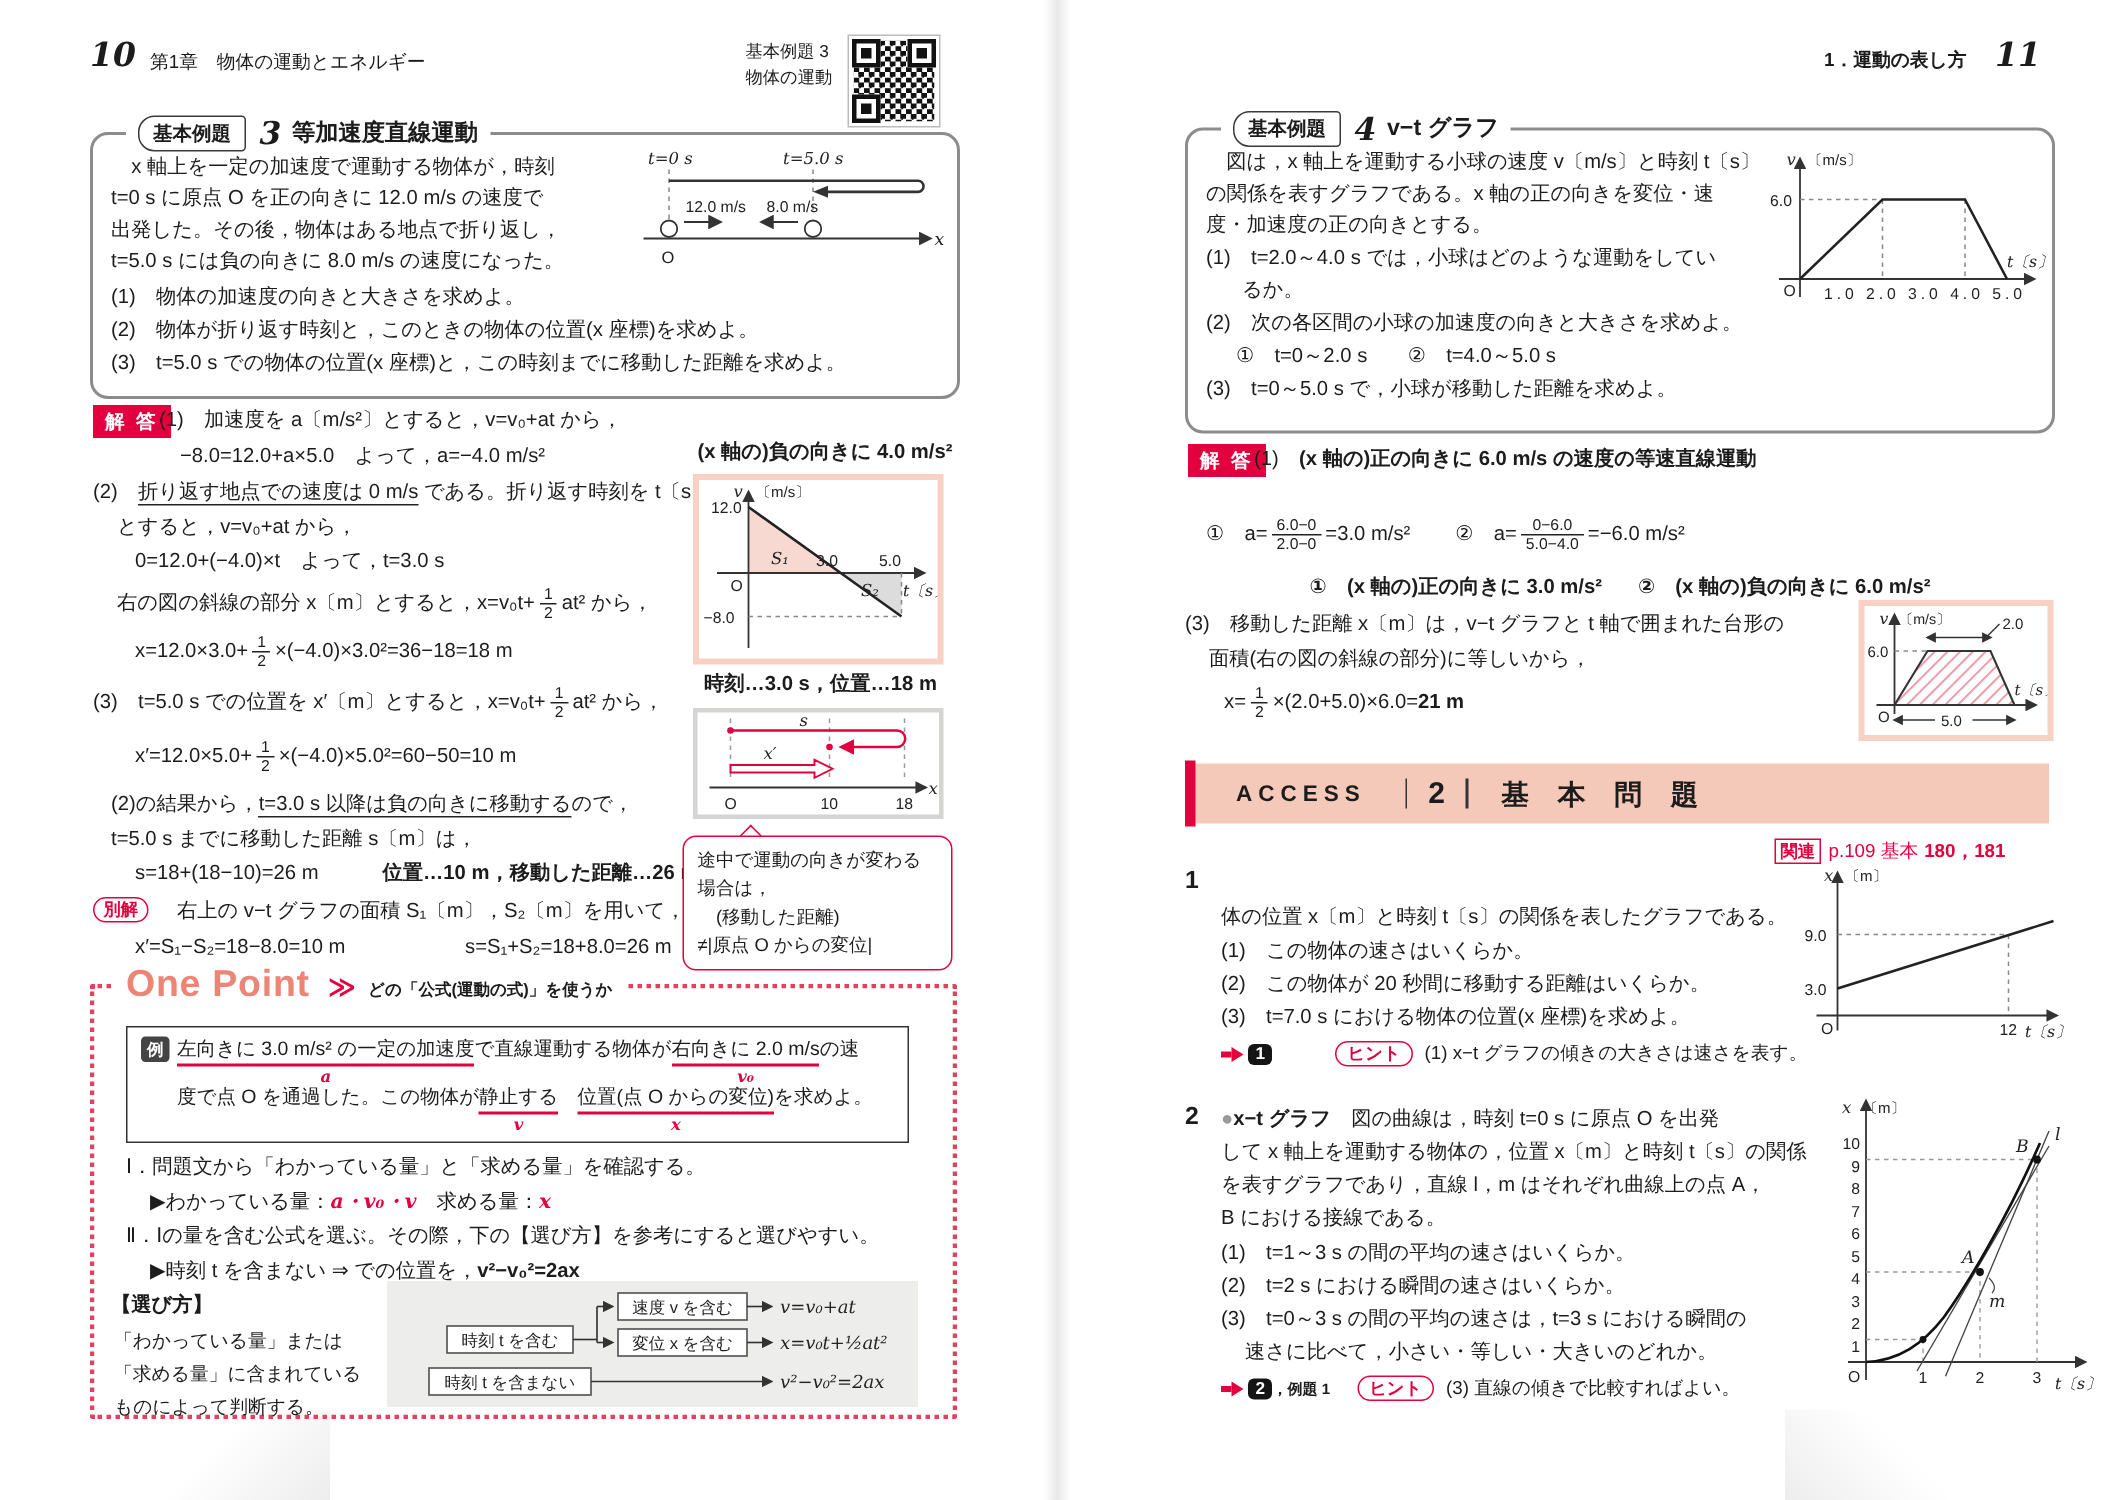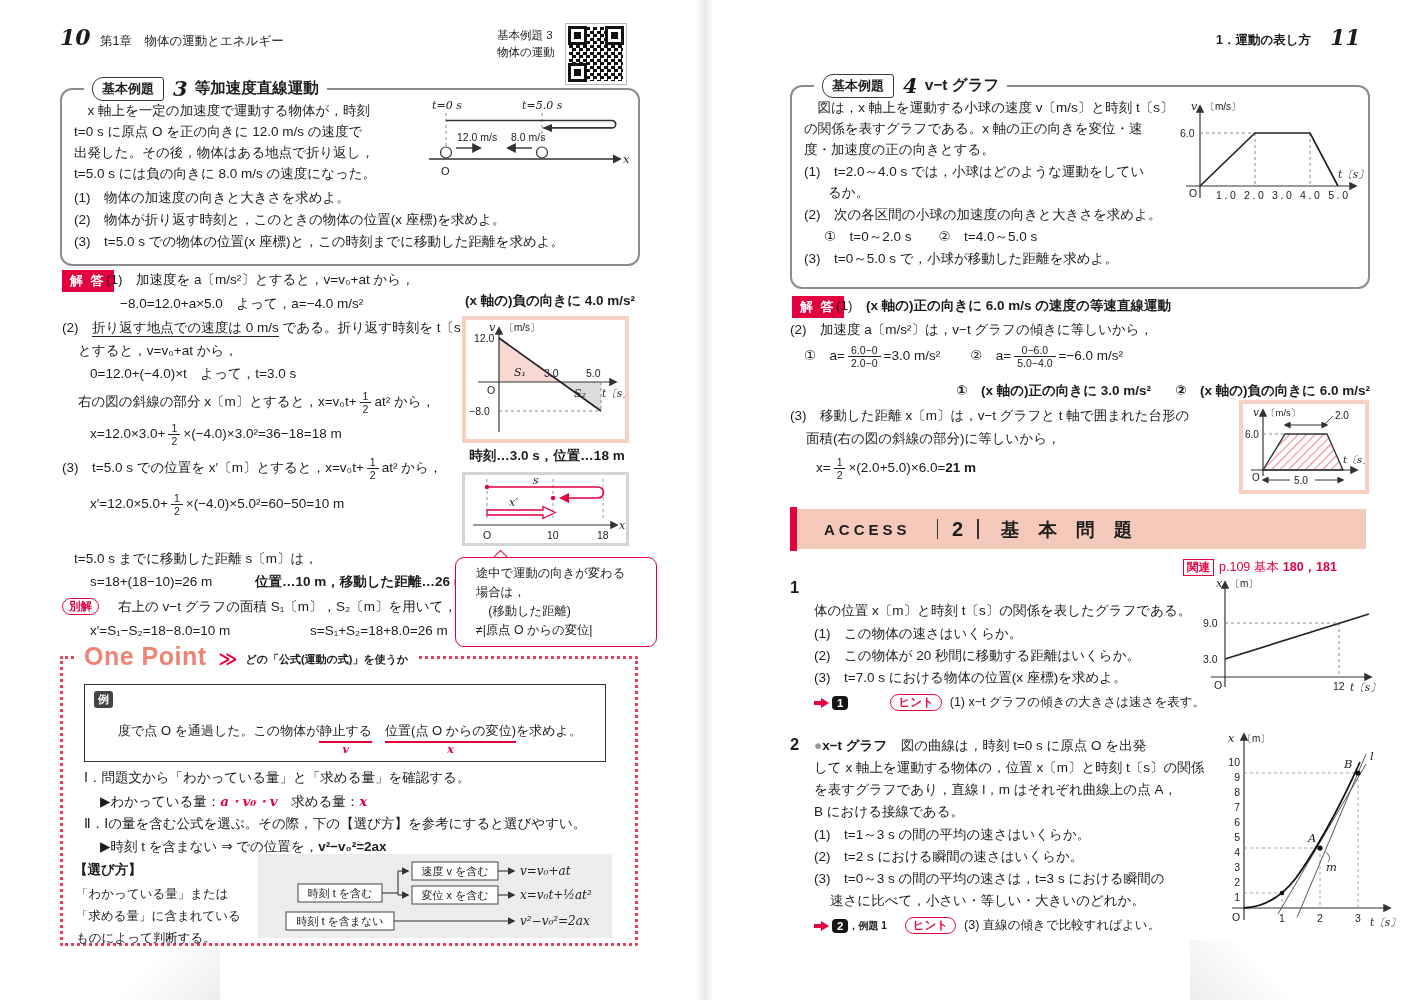--- a/index.html
+++ b/index.html
@@ -35,21 +35,21 @@
   
   .opbox{position:absolute;border:3px dotted #e8405c;border-radius:2px;}
   .optitle{color:#ed8576;font-weight:bold;font-size:25px;letter-spacing:0.5px;}
   .anno{display:inline-flex;flex-direction:column;align-items:center;}
   .anno .lab{color:#e3003f;font-size:11px;font-weight:bold;font-family:"DejaVu Serif","Liberation Serif",serif;font-style:italic;margin-top:1px;line-height:1;}
   .exsample{position:absolute;border:1.5px solid #333;background:#fff;}
   .exmark{background:#444;color:#fff;font-size:11px;padding:1px 4px;border-radius:3px;font-weight:bold;}
   
   .figframe-pink{position:absolute;border:4px solid #f8d0c4;background:#fff;}
   .figframe-gray{position:absolute;border:3px solid #d4d4d2;background:#fff;}
-  .bubble{position:absolute;border:1.6px solid #e3003f;border-radius:9px;background:#fff;font-size:12.3px;line-height:1.55;padding:6px 20px;}
+  .bubble{position:absolute;border:1.6px solid #e3003f;border-radius:9px;background:#fff;font-size:12.3px;line-height:1.55;padding:6px 9px;}
   .notch{position:absolute;width:10px;height:10px;background:#fff;border-left:1.6px solid #e3003f;border-top:1.6px solid #e3003f;transform:rotate(45deg);}
   
   .access{position:absolute;background:#f5c9ba;display:flex;align-items:center;}
   .accbar{position:absolute;background:#e3003f;}
   .vdiv{width:1.6px;height:20px;background:#333;}
   
   .qr{position:absolute;background-image:repeating-conic-gradient(#111 0% 25%,#fff 0% 50%);background-size:7px 7px;border:3px solid #fff;outline:1px solid #bbb;}
   .qreye{position:absolute;width:13px;height:13px;border:3px solid #111;background:#fff;}
   .qreye::after{content:"";position:absolute;left:3px;top:3px;width:7px;height:7px;background:#111;}
   .arrshaft{display:inline-block;width:7px;height:4px;background:#e3003f;}
@@ -159,20 +159,21 @@
       <span>at² から，</span>
   </div>
   <div class="abs t flex" style="left:90px;top:492px;">
     <span>x′=12.0×5.0+</span>
       <span class="fr">
         <span>1</span>
         <span class="fd">2</span>
       </span>
       <span>×(−4.0)×5.0²=60−50=10 m</span>
   </div>
+  <div class="abs t" style="left:74px;top:528px;"><span>(2)の結果から，</span><span class="ub">t=3.0 s 以降は負の向きに移動する</span><span>ので，</span></div>
   <div class="abs t" style="left:74px;top:551px;">t=5.0 s までに移動した距離 s〔m〕は，</div>
   <div class="abs t" style="left:90px;top:574px;">s=18+(18−10)=26 m</div>
   <div class="abs t b" style="left:255px;top:574px;">位置…10 m，移動した距離…26 m</div>
   <span class="abs altbadge" style="left:62px;top:598px;">別解</span>
   <div class="abs t" style="left:118px;top:599px;">右上の v−t グラフの面積 S₁〔m〕，S₂〔m〕を用いて，</div>
   <div class="abs t" style="left:90px;top:623px;">x′=S₁−S₂=18−8.0=10 m</div>
   <div class="abs t" style="left:310px;top:623px;">s=S₁+S₂=18+8.0=26 m</div>
 
   <div class="figframe-pink" style="left:462px;top:316px;width:159px;height:119px;">
     <svg width="159" height="119" viewBox="0 0 159 119">
@@ -225,20 +226,32 @@
   </div>
 
   <div class="opbox" style="left:60px;top:656px;width:572px;height:284px;"></div>
   <div class="abs flex" style="left:74px;top:642px;background:#fff;padding:0 10px;">
     <span class="optitle">One Point</span>
     <span class="red b" style="font-size:18px;margin:4px 8px 0 12px;">≫</span>
     <span class="b" style="font-size:11px;margin-top:5px;">どの「公式(運動の式)」を使うか</span>
   </div>
   <div class="exsample" style="left:84px;top:684px;width:520px;height:76px;"></div>
   <span class="abs exmark" style="left:94px;top:691px;">例</span>
+  <div class="abs flextop" style="left:118px;top:690px;font-size:13px;">
+    <span class="anno">
+        <span class="ur">左向きに 3.0 m/s² の一定の加速度</span>
+        <span class="lab">a</span>
+      </span>
+    <span>で直線運動する物体が</span>
+    <span class="anno">
+        <span class="ur">右向きに 2.0 m/s</span>
+        <span class="lab">v₀</span>
+      </span>
+    <span> の速</span>
+  </div>
   <div class="abs flextop" style="left:118px;top:722px;font-size:13px;">
     <span>度で点 O を通過した。この物体が</span>
     <span class="anno">
         <span class="ur">静止する</span>
         <span class="lab">v</span>
       </span>
     <span>　</span>
     <span class="anno">
         <span class="ur">位置(点 O からの変位)</span>
         <span class="lab">x</span>
@@ -308,36 +321,35 @@
     <text x="13" y="12" font-size="11" class="serifi">v</text>
     <text x="27" y="12" font-size="10">〔m/s〕</text>
     <text x="2" y="39" font-size="10.5">6.0</text>
     <text x="11" y="99" font-size="10.5">O</text>
     <text x="38" y="101" font-size="10.5" textLength="132">1.0 2.0 3.0 4.0 5.0</text>
     <text x="160" y="80" font-size="10.5" class="serifi">t〔s〕</text>
   </svg>
 
   <span class="abs solbadge" style="left:792px;top:296px;">解 答</span>
   <div class="abs t" style="left:836px;top:298px;"><span>(1)　</span><span class="b">(x 軸の)正の向きに 6.0 m/s の速度の等速直線運動</span></div>
-  <div class="abs t" style="left:790px;top:322px;">(2)　加速度 a〔m/s²〕は，v−t グラフの傾きに等しいから，</div>
   <div class="abs t flex" style="left:804px;top:344px;">
     <span>①　a=</span>
     <span class="fr">
         <span>6.0−0</span>
         <span class="fd">2.0−0</span>
       </span>
     <span>=3.0 m/s²</span>
     <span style="margin-left:30px;">②　a=</span>
     <span class="fr">
         <span>0−6.0</span>
         <span class="fd">5.0−4.0</span>
       </span>
     <span>=−6.0 m/s²</span>
   </div>
-  <div class="abs t b" style="left:956px;top:383px;">
+  <div class="abs t b" style="left:873px;top:383px;">
     <span>①　(x 軸の)正の向きに 3.0 m/s²</span><span style="margin-left:24px;">②　(x 軸の)負の向きに 6.0 m/s²</span>
   </div>
   <div class="abs t" style="left:790px;top:408px;">(3)　移動した距離 x〔m〕は，v−t グラフと t 軸で囲まれた台形の</div>
   <div class="abs t" style="left:806px;top:431px;">面積(右の図の斜線の部分)に等しいから，</div>
   <div class="abs t flex" style="left:816px;top:456px;">
     <span>x=</span>
     <span class="fr">
         <span>1</span>
         <span class="fd">2</span>
       </span>

